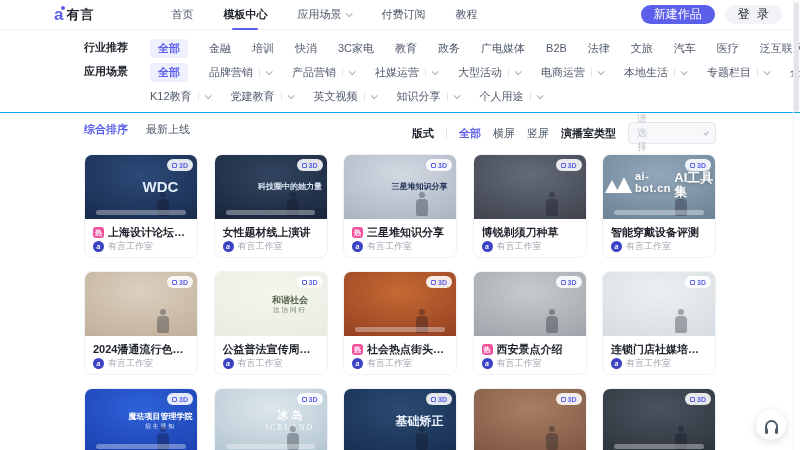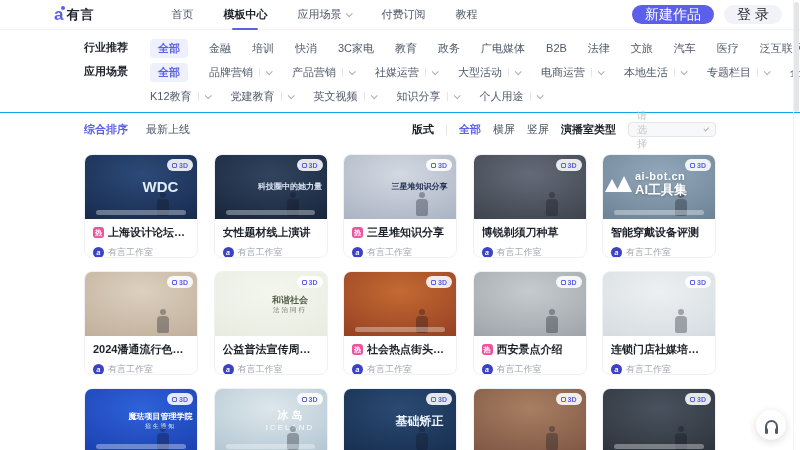--- a/index.html
+++ b/index.html
@@ -11,21 +11,21 @@
   .header { height:30px; border-bottom:1px solid #f2f3f5; display:flex; align-items:center; padding:0 18px; background:#fff; }
   .logo { display:flex; align-items:center; margin-left:36px; cursor:pointer; }
   .logo-a { position:relative; color:#5b5fe9; font-weight:800; font-size:17px; line-height:1; margin-right:3px; }
   .logo-a::after { content:""; position:absolute; top:0px; right:-2px; width:4px; height:4px; border-radius:50%; background:#5b5fe9; }
   .logo-name { font-size:13px; font-weight:800; letter-spacing:1px; color:#1d2129; }
   .nav { display:flex; align-items:center; gap:30px; margin-left:77px; }
   .nav-item { position:relative; font-size:11px; color:#4e5969; height:30px; display:flex; align-items:center; gap:3px; cursor:pointer; }
   .nav-item.active { color:#1d2129; font-weight:700; }
   .nav-item.active::after { content:""; position:absolute; left:50%; transform:translateX(-50%); bottom:0px; width:26px; height:2px; border-radius:2px; background:#5b5fe9; }
   .spacer { flex:1; }
-  .btn { height:19px; border-radius:10px; font-size:14px; display:flex; align-items:center; padding:0 13px; cursor:pointer; }
+  .btn { height:19px; border-radius:10px; font-size:12px; display:flex; align-items:center; padding:0 13px; cursor:pointer;font-family:Liberation Mono, monospace; }
   .btn-primary { background:#5b5fe9; color:#fff; margin-right:10px; }
   .btn-light { background:#f2f3f8; color:#1d2129; }
 
   
   .filters-wrap { border-bottom:1px solid #0ea5e9; padding:7px 0 5px; }
   .filter-row { display:flex; align-items:flex-start; min-height:24px; }
   .filter-label { width:52px; flex:none; font-size:11px; font-weight:700; color:#1d2129; padding-top:3px; }
   .chip-rows { display:flex; flex-direction:column; gap:2px; margin-left:14px; }
   .chips { display:flex; align-items:center; flex-wrap:nowrap; gap:21px; height:22px; }
   .chip { font-size:11px; color:#4e5969; cursor:pointer; display:flex; align-items:center; white-space:nowrap; }
@@ -37,50 +37,50 @@
   
   .sortbar { display:flex; align-items:flex-start; margin:9px auto 0; height:24px; }
   .sort-left { display:flex; gap:18px; }
   .sort-opt { font-size:11px; color:#4e5969; cursor:pointer; }
   .sort-opt.active { color:#5b5fe9; font-weight:700; }
   .sort-right { margin-left:auto; display:flex; align-items:center; gap:12px; }
   .mini-label { font-size:11px; font-weight:700; color:#1d2129; }
   .vdiv { width:1px; height:10px; background:#e5e6eb; }
   .lay-opt { font-size:11px; color:#4e5969; cursor:pointer; }
   .lay-opt.active { color:#5b5fe9; font-weight:700; }
-  .select { width:88px; height:15px; border:1px solid #e5e6eb; background:#f7f8fa; border-radius:4px; display:flex; align-items:center; justify-content:space-between; padding:0 8px; cursor:pointer;gap:48px; }
+  .select { width:88px; height:22px; border:1px solid #e5e6eb; background:#f7f8fa; border-radius:4px; display:flex; align-items:center; justify-content:space-between; padding:0 8px; cursor:pointer;gap:48px; }
   .select .ph { font-size:10px; color:#c0c4cc; }
 
   
   .grid { display:grid; grid-template-columns:repeat(5,114px); justify-content:space-between; row-gap:13px; margin-top:8px; }
   .card { width:114px; height:104px; background:#fff; border:1px solid #f0f1f4; border-radius:8px; overflow:hidden; cursor:pointer; position:relative; }
   .thumb { position:relative; height:64px; width:100%; overflow:hidden; }
   .thumb-text { position:absolute; inset:0; display:flex; flex-direction:column; align-items:center; justify-content:center; text-align:center; line-height:1.35; font-weight:700; pointer-events:none;padding-left:39px; }
-  .thumb-text .t2 { font-weight:400; font-size:0.72em; letter-spacing:2px; opacity:.9; }
+  .thumb-text .t2 { font-weight:400; font-size:0.72em; letter-spacing:2px; opacity:.9;font-family:Liberation Serif, serif; }
   .badge3d { position:absolute; top:4px; right:4px; height:12px; padding:0 5px; border-radius:7px; background:rgba(255,255,255,.88); color:#5b5fe9; font-size:7px; font-weight:800; display:flex; align-items:center; gap:2px; }
   .cube { width:5px; height:5px; border:1px solid #5b5fe9; border-radius:1px; display:inline-block; }
   .figure { position:absolute; bottom:3px; right:28px; width:12px; height:24px; }
   .figure::before { content:""; position:absolute; top:0; left:3px; width:6px; height:6px; border-radius:50%; background:rgba(15,20,32,.32); }
   .figure::after { content:""; position:absolute; top:7px; left:0; width:12px; height:17px; border-radius:4px 4px 2px 2px; background:rgba(15,20,32,.32); }
   .cap { position:absolute; bottom:4px; left:10%; width:80%; height:5px; border-radius:3px; background:rgba(255,255,255,.35); }
   .card-body { padding:6px 8px 0; }
   .title-row { display:flex; align-items:center; gap:4px; }
   .hot { flex:none; width:11px; height:11px; border-radius:3px; background:#f0529c; color:#fff; font-size:7px; font-weight:700; display:flex; align-items:center; justify-content:center; }
   .card-title { font-size:11px; font-weight:700; color:#1d2129; white-space:nowrap; overflow:hidden; text-overflow:ellipsis; }
-  .author-row { display:flex; align-items:center; gap:4px; margin-top:6px; }
+  .author-row { display:flex; align-items:center; gap:4px; }
   .avatar { width:11px; height:11px; border-radius:50%; background:#3c42c4; color:#fff; font-size:7px; font-weight:700; display:flex; align-items:center; justify-content:center; font-style:italic; }
   .author { font-size:9px; color:#a2a8b0; }
 
   
   .watermark { position:absolute; top:16px; left:2px; right:0; color:#fff; font-weight:800; text-shadow:0 1px 3px rgba(0,0,0,.25); display:flex; align-items:center; gap:4px; pointer-events:none; z-index:3; }
   .wm-icon { position:relative; width:26px; height:16px; flex:none; }
   .wm-icon i { position:absolute; bottom:0; width:0; height:0; border-style:solid; }
   .wm-icon .m1 { left:0; border-width:0 7px 13px 7px; border-color:transparent transparent #fff transparent; }
   .wm-icon .m2 { left:11px; border-width:0 8px 16px 8px; border-color:transparent transparent #fff transparent; }
-  .wm-lines { display:flex; flex-direction:column; line-height:1.05; }
+  .wm-lines { display:flex; flex-direction:row; line-height:1.05; }
   .wm-l1 { font-size:11px; letter-spacing:.5px; }
   .wm-l2 { font-size:13px; }
 
   
   .float-btn { position:fixed; right:14px; bottom:10px; width:30px; height:30px; border-radius:50%; background:#fff; box-shadow:0 2px 8px rgba(0,0,0,.14); display:flex; align-items:center; justify-content:center; cursor:pointer; z-index:9; }
   .headset { position:relative; width:13px; height:10px; border:2px solid #4e5969; border-bottom:none; border-radius:7px 7px 0 0; }
   .headset::before, .headset::after { content:""; position:absolute; bottom:-4px; width:3px; height:6px; border-radius:2px; background:#4e5969; }
   .headset::before { left:-2px; } .headset::after { right:-2px; }
 
   

